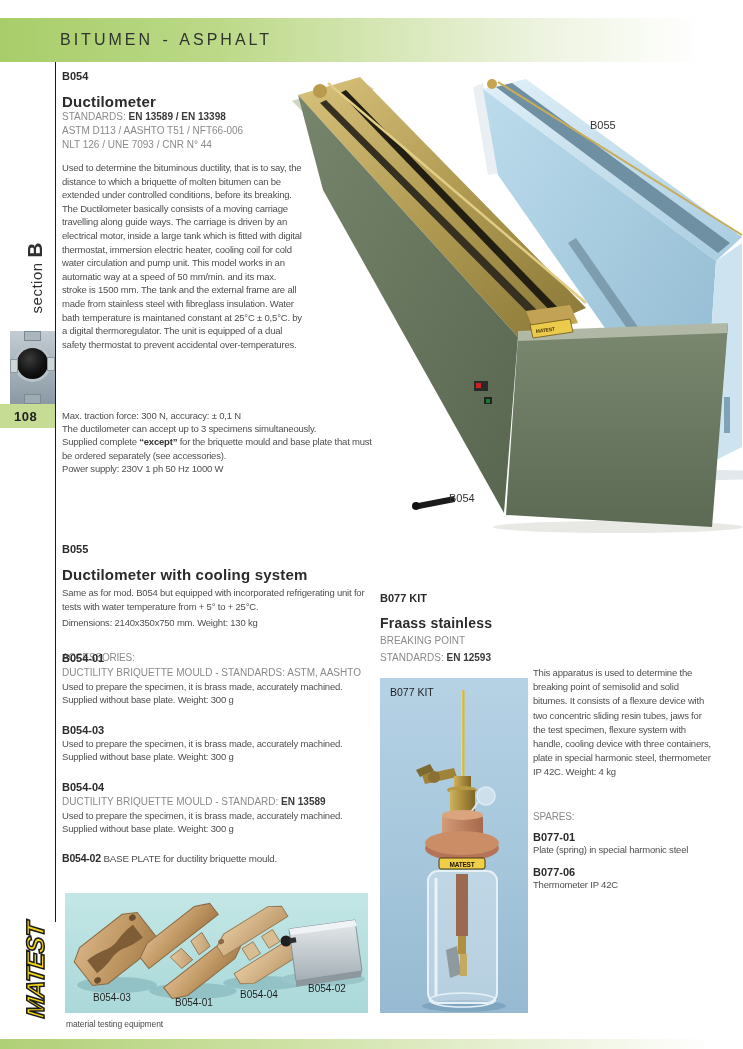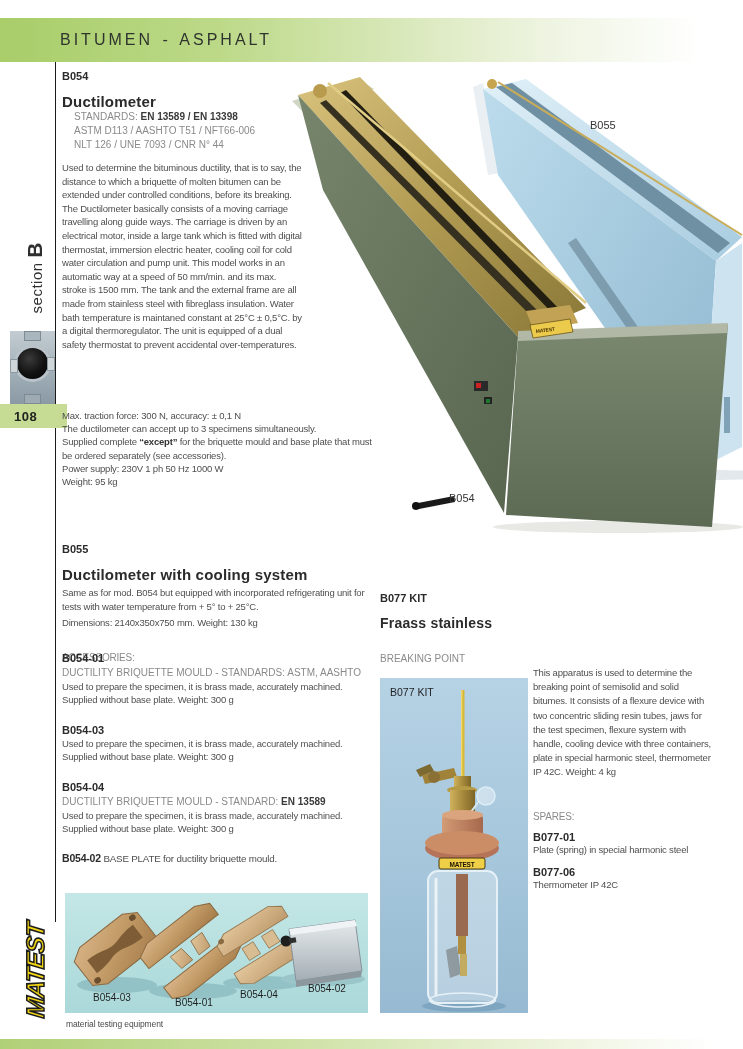--- a/index.html
+++ b/index.html
@@ -38,21 +38,21 @@
   .side-thumb .bar-t { position:absolute; left:14px; top:0; width:17px; height:10px; background:#aab6bd; border:1px solid #7d8b94; }
   .side-thumb .bar-b { position:absolute; left:14px; bottom:0; width:17px; height:10px; background:#9fabb3; border:1px solid #7d8b94; }
   .side-thumb .clip-l { position:absolute; left:0; top:28px; width:8px; height:14px; background:#cfd6da; border:1px solid #8d99a1; }
   .side-thumb .clip-r { position:absolute; right:0; top:26px; width:8px; height:14px; background:#cfd6da; border:1px solid #8d99a1; }
   .side-thumb .specimen {
     position:absolute; left:7px; top:17px; width:31px; height:31px; border-radius:50%;
     background:radial-gradient(circle at 40% 35%, #3a3a3a 0%, #111 55%, #000 100%);
     box-shadow:0 0 0 3px #b9c3c9;
   }
   .page-num-band {
-    position:absolute; left:0; top:404px; width:67px; height:24px; background:#c6db93;
+    position:absolute; left:0; top:404px; width:55px; height:24px; background:#c6db93;
     display:flex; align-items:center;
   }
   .page-num { margin-left:14px; font-size:13px; font-weight:bold; color:#222; letter-spacing:0.5px; }
   .brand-logo {
     position:absolute; left:10px; top:922px; width:50px; height:96px;
     display:flex; align-items:center; justify-content:center;
   }
   .brand-logo .rot {
     transform:rotate(-90deg) skewX(-6deg); font-size:25px; font-weight:bold; font-style:italic;
     color:#f3d616; -webkit-text-stroke:1.6px #1c1c1c; letter-spacing:-1px; white-space:nowrap;
@@ -67,21 +67,21 @@
   .h1 { font-size:15px; font-weight:bold; color:#2b2b2b; letter-spacing:0.2px; margin-top:11px; }
   .h1.small { font-size:14px; }
   .caps { font-size:10px; color:#8a8a8a; letter-spacing:0; }
   .caps b { color:#3a3a3a; }
   .body-txt { font-size:9.5px; line-height:13.6px; color:#4f4f4f; }
   .spec { font-size:9.5px; line-height:13.2px; color:#4f4f4f; }
   .spec b { color:#333; }
   
   .abs { position:absolute; }
   #b054-head { left:62px; top:70px; width:240px; }
-  #b054-head .caps { line-height:13.8px;margin-left:12px; }
+  #b054-head .caps { line-height:13.8px; }
   #b054-desc { left:62px; top:161px; width:241px; max-height:250px; overflow:hidden; }
   #b054-specs { left:62px; top:409px; width:322px; }
   #b055-block { left:62px; top:543px; width:318px; }
   #b055-block .body-txt { margin-top:3px; }
   .accessories-label { font-size:10px; color:#8a8a8a; margin-top:22px; }
   #acc-block { left:62px; top:652px; width:314px; }
   .acc-item { margin-bottom:17px; }
   .acc-item .caps { margin-top:2px; line-height:13px; }
   .acc-item .body-txt { margin-top:1px; line-height:13.4px; }
   .base-line { margin-top:13px; font-size:9.8px; color:#4f4f4f; }
@@ -90,21 +90,21 @@
   #moulds-strip {
     left:65px; top:893px; width:303px; height:120px;
     background:linear-gradient(180deg,#c4e6e6 0%,#b4dede 60%,#abd8da 100%);
   }
   .strip-label { position:absolute; font-size:10px; color:#1f1f1f; letter-spacing:0; }
   
   #machines { left:268px; top:75px; width:475px; height:458px; }
   .photo-label { position:absolute; font-size:11px; color:#333; letter-spacing:0; }
   
   #b077-head { left:380px; top:592px; width:160px; }
-  #b077-head .caps { margin-top:21px; line-height:14px; }
+  #b077-head .caps { margin-top:3px; line-height:14px; }
   #b077-photo {
     left:380px; top:678px; width:148px; height:335px;
     background:linear-gradient(180deg,#b6d2e5 0%,#a5c6db 55%,#97bad2 100%);
   }
   #b077-photo .photo-label { left:10px; top:8px; font-size:10.5px; color:#1f1f1f; }
   #b077-text { left:533px; top:666px; width:178px; }
   #b077-text .body-txt { line-height:14.2px; }
   .spares-label { font-size:10px; color:#8a8a8a; margin-top:31px; }
   .spare { margin-top:9px; }
   .spare .body-txt { line-height:13.5px; }
@@ -146,21 +146,20 @@
     <div class="caps">NLT 126 / UNE 7093 / CNR N° 44</div>
   </div>
 
   <div class="abs body-txt" id="b054-desc">Used to determine the bituminous ductility, that is to say, the distance to which a briquette of molten bitumen can be extended under controlled conditions, before its breaking. The Ductilometer basically consists of a moving carriage travelling along guide ways. The carriage is driven by an electrical motor, inside a large tank which is fitted with digital thermostat, immersion electric heater, cooling coil for cold water circulation and pump unit. This model works in an automatic way at a speed of 50 mm/min. and its max. stroke is 1500 mm. The tank and the external frame are all made from stainless steel with fibreglass insulation. Water bath temperature is maintaned constant at 25°C ± 0,5°C. by a digital thermoregulator. The unit is equipped of a dual safety thermostat to prevent accidental over-temperatures.</div>
 
   <div class="abs" id="b054-specs">
     <div class="spec">Max. traction force: 300 N,  accuracy: ± 0,1 N</div>
     <div class="spec">The ductilometer can accept up to 3 specimens simultaneously.</div>
     <div class="spec"><span>Supplied complete </span><b>“except”</b><span> for the briquette mould and base plate that must be ordered separately (see accessories).</span></div>
     <div class="spec">Power supply: 230V  1 ph  50 Hz  1000 W</div>
-    <div class="spec">Weight: 95 kg</div>
   </div>
 
   <div class="abs" id="b055-block">
     <div class="code">B055</div>
     <div class="h1">Ductilometer with cooling system</div>
     <div class="body-txt">Same as for mod. B054 but equipped with incorporated refrigerating unit for tests with water temperature from + 5° to + 25°C.</div>
     <div class="body-txt">Dimensions: 2140x350x750 mm.   Weight: 130 kg</div>
     <div class="accessories-label">ACCESSORIES:</div>
   </div>
 

